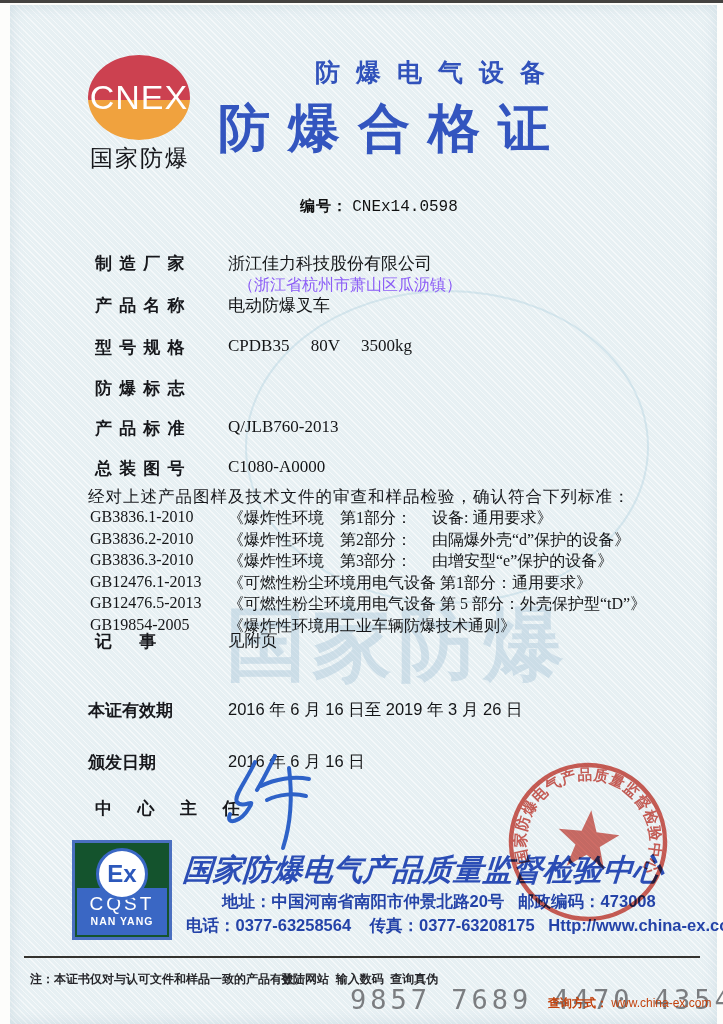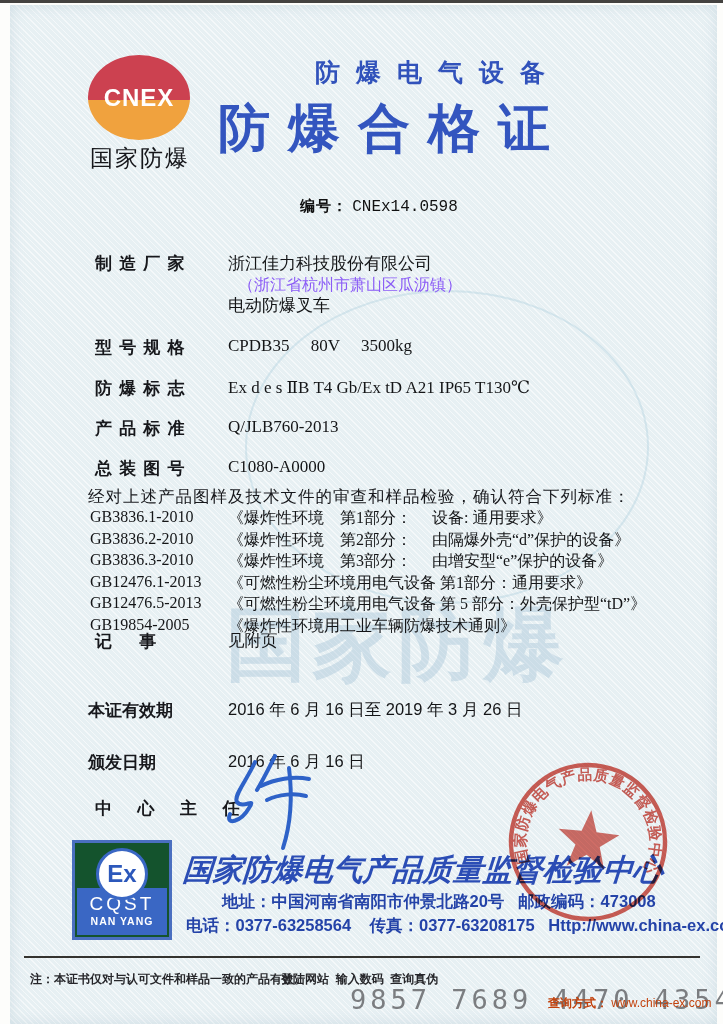--- a/index.html
+++ b/index.html
@@ -13,21 +13,21 @@
          box-shadow:inset 0 0 14px rgba(160,185,200,.35);}
   .abs{position:absolute;}
   
   #wm-circle{left:245px;top:290px;width:400px;height:310px;border:2px solid rgba(170,205,222,.38);border-radius:50%;}
   #wm-text{left:226px;top:592px;font-size:80px;font-weight:bold;letter-spacing:6px;
            color:rgba(150,185,208,.34);white-space:nowrap;}
   
   #logo{left:88px;top:55px;width:102px;height:85px;border-radius:50%;
         background:linear-gradient(#cc4150 0 53%,#f0a23e 53% 100%);
         display:flex;align-items:center;justify-content:center;}
-  #logo span{color:#fff;font-weight:bold;font-size:24px;letter-spacing:1px;}
+  #logo span{color:#fff;font-weight:normal;font-size:34px;letter-spacing:1px;}
   #logo-caption{left:76px;top:143px;width:128px;text-align:center;font-size:23px;color:#15161a;letter-spacing:2px;}
   #subtitle{left:230px;top:56px;width:400px;text-align:center;font-size:25px;font-weight:bold;
             color:#3152bb;letter-spacing:16px;text-indent:16px;white-space:nowrap;}
   #title{left:200px;top:94px;width:460px;font-size:52px;font-weight:bold;
          color:#3355bf;letter-spacing:18px;text-indent:18px;white-space:nowrap;}
   #certno{left:300px;top:197px;font-size:15px;color:#111;white-space:nowrap;}
   #certno .lbl{font-weight:bold;letter-spacing:1px;}
   #certno .val{font-family:"Liberation Mono","DejaVu Sans Mono",monospace;font-size:16px;}
   
   .flabel{left:95px;width:135px;font-size:17px;font-weight:bold;color:#17181c;letter-spacing:.42em;white-space:nowrap;}
@@ -84,27 +84,27 @@
   <div class="abs" id="title">防爆合格证</div>
   <div class="abs" id="certno">
     <span class="lbl">编号：</span>
     <span class="val">CNEx14.0598</span>
   </div>
 
   <div class="abs flabel" style="top:252px">制造厂家</div>
   <div class="abs fvalue" style="top:252px">浙江佳力科技股份有限公司</div>
   <div class="abs fsub" style="top:275px">（浙江省杭州市萧山区瓜沥镇）</div>
 
+  <div class="abs flabel" style="top:294px">产品名称</div>
   <div class="abs fvalue" style="top:294px">电动防爆叉车</div>
 
   <div class="abs flabel" style="top:336px">型号规格</div>
   <div class="abs fvalue" style="top:336px">CPDB35     80V     3500kg</div>
 
   <div class="abs flabel" style="top:377px">防爆标志</div>
-  <div class="abs fvalue" style="top:377px">Ex d e s ⅡB T4 Gb/Ex tD A21 IP65 T130℃</div>
 
   <div class="abs flabel" style="top:417px">产品标准</div>
   <div class="abs fvalue" style="top:417px">Q/JLB760-2013</div>
 
   <div class="abs flabel" style="top:457px">总装图号</div>
   <div class="abs fvalue" style="top:457px">C1080-A0000</div>
 
   <div class="abs" id="std-intro">经对上述产品图样及技术文件的审查和样品检验，确认符合下列标准：</div>
 
   <div class="abs std-code" style="top:508px">GB3836.1-2010</div>

